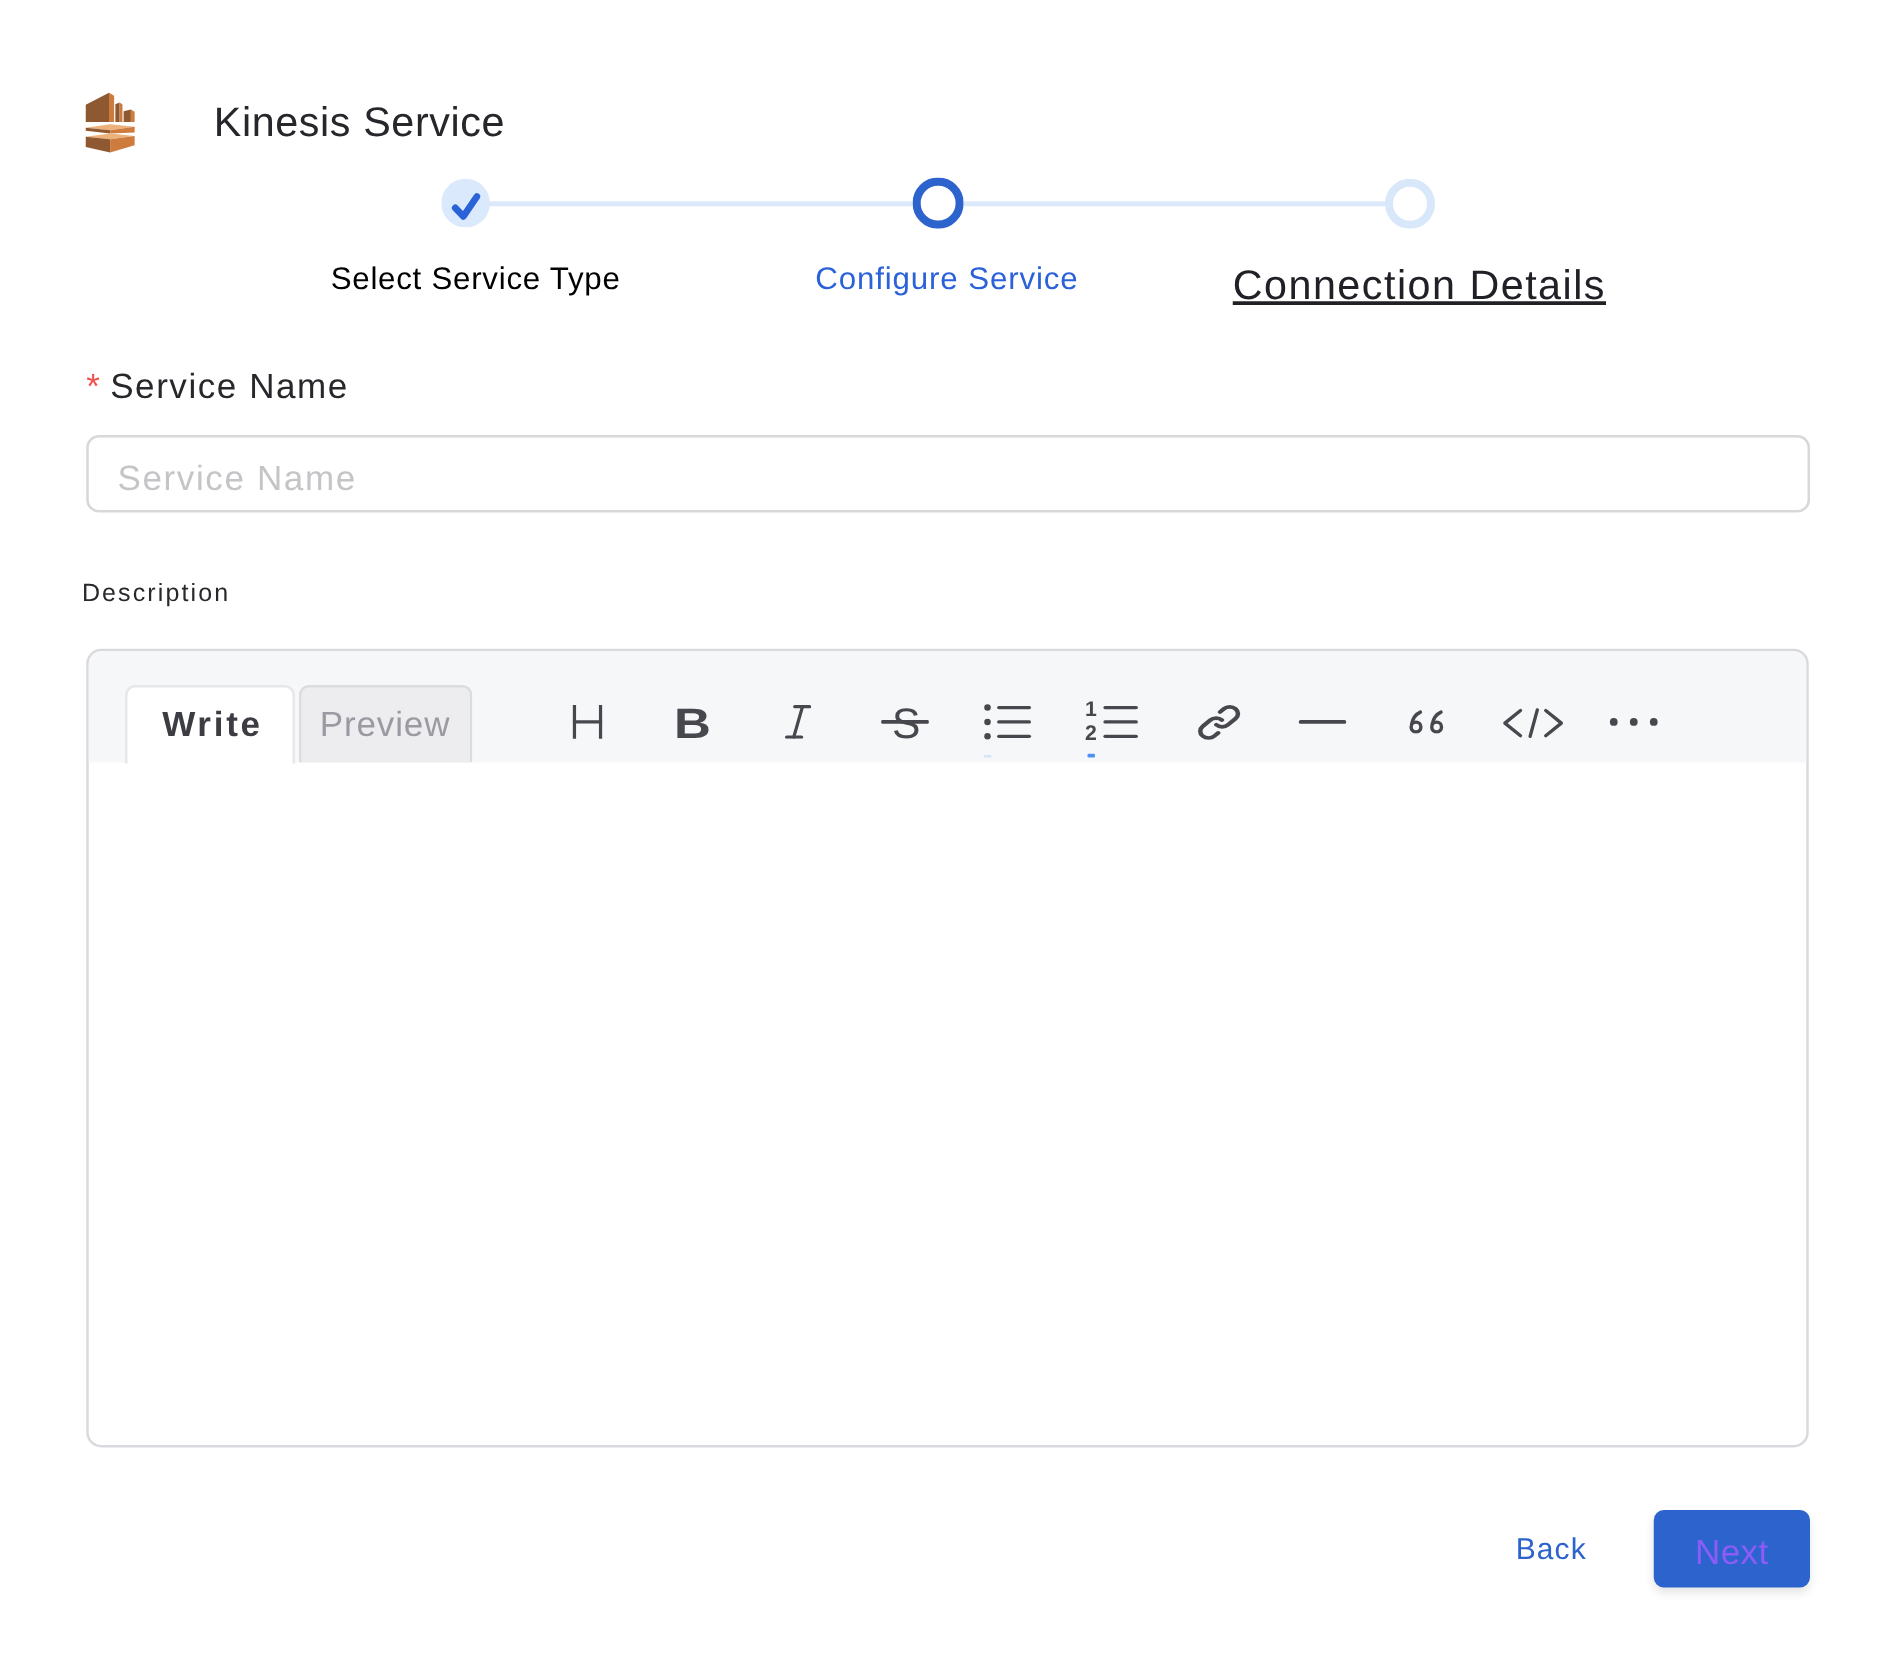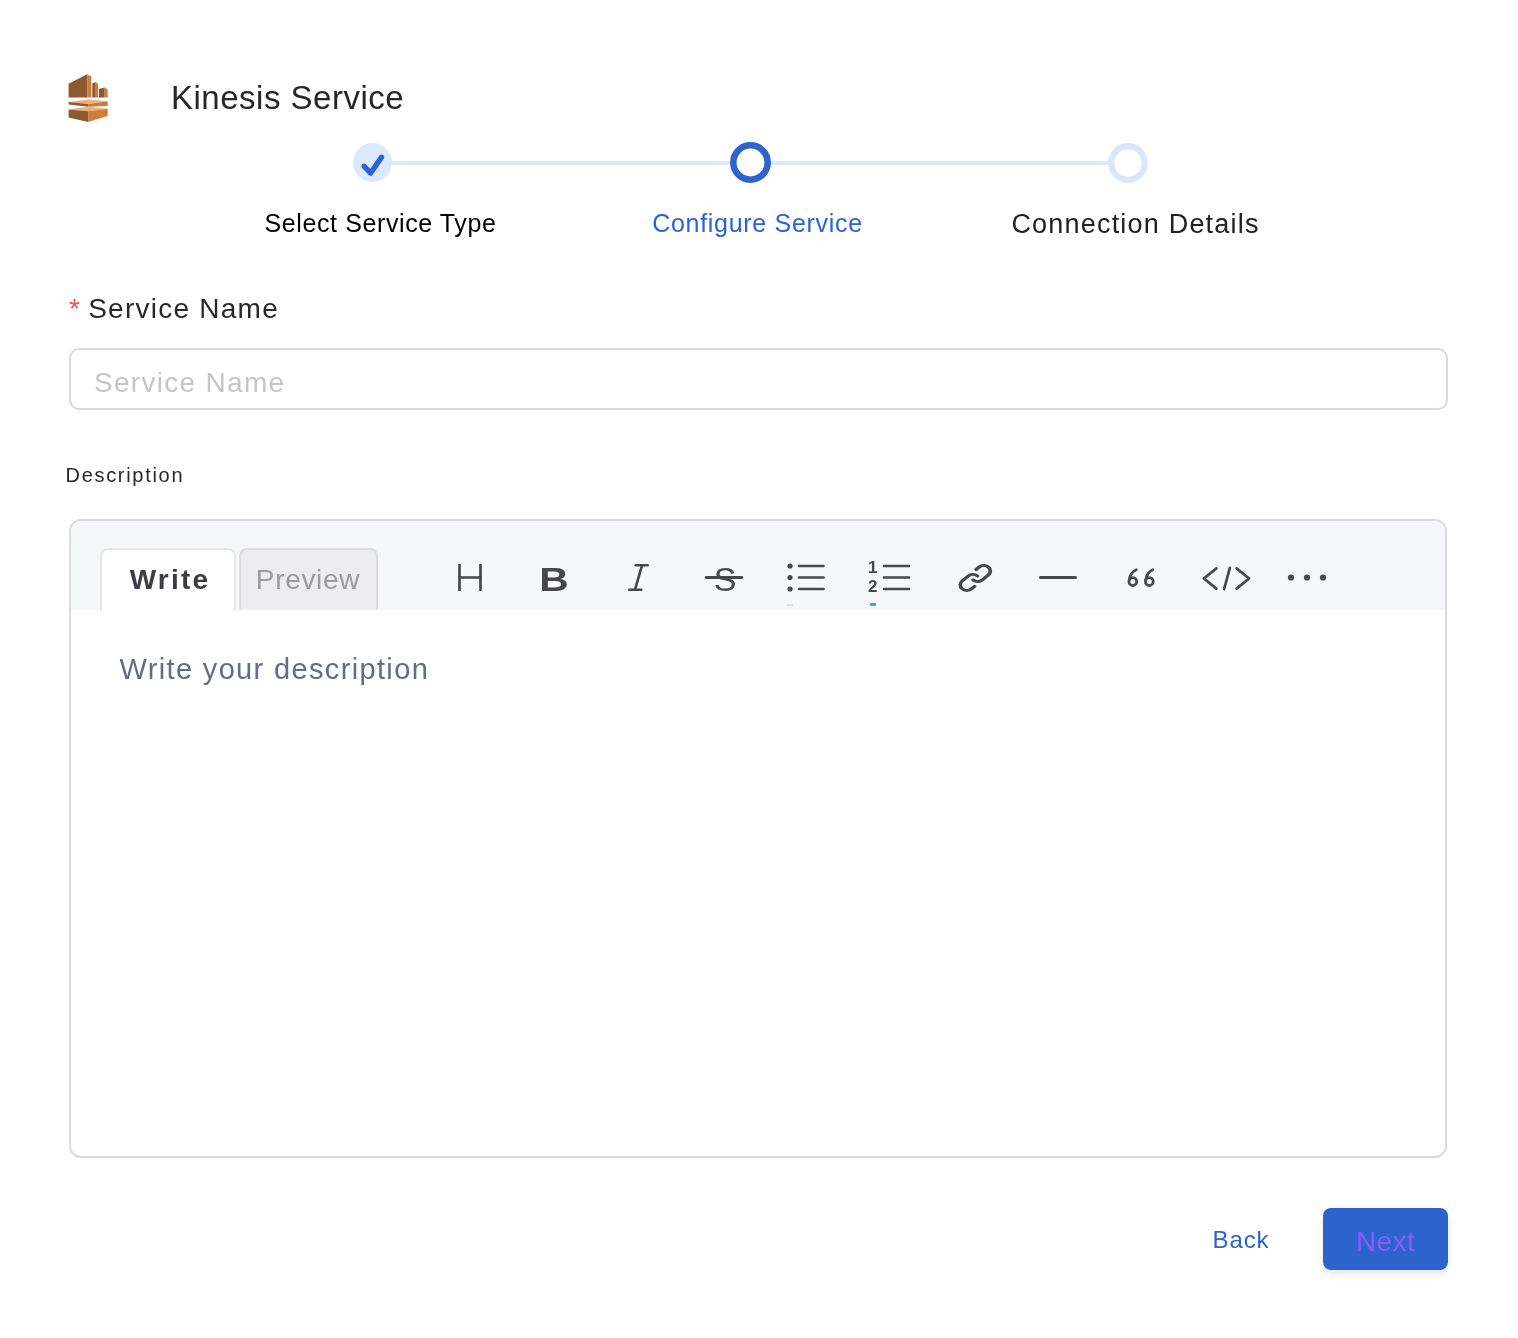--- a/index.html
+++ b/index.html
@@ -40,21 +40,21 @@
   <svg class="abs" style="left:730px;top:142px;" width="41" height="41" viewBox="0 0 41 41">
     <circle cx="20.5" cy="20.5" r="17.2" fill="#fff" stroke="#2d63cc" stroke-width="6.5"></circle>
   </svg>
 
   <svg class="abs" style="left:1108px;top:143px;" width="40" height="40" viewBox="0 0 40 40">
     <circle cx="20" cy="20" r="16.8" fill="#fff" stroke="#d9e7fa" stroke-width="6.3"></circle>
   </svg>
 
   <div class="abs t" id="step1" style="left:380.5px;top:210.5px;transform:translateX(-50%);font-size:25px;color:#000000;letter-spacing:0.6px;">Select Service Type</div>
   <div class="abs t" id="step2" style="left:757.5px;top:210.5px;transform:translateX(-50%);font-size:25px;color:#2b62d9;letter-spacing:0.7px;">Configure Service</div>
-  <div class="abs t" id="step3" style="left:1135.5px;top:210.5px;transform:translateX(-50%);font-size:27px;color:#202027;letter-spacing:1.2px;">Connection Details</div>
+  <div class="abs t" id="step3" style="left:1135.5px;top:210.5px;transform:translateX(-50%);font-size:33px;color:#202027;letter-spacing:1.2px;text-decoration:underline;">Connection Details</div>
 
   <div class="abs t" id="svclabel" style="left:69px;top:294.5px;font-size:28px;color:#28282c;letter-spacing:1.25px;"><span style="color:#ef5350;">*</span><span style="display:inline-block;width:7px;"></span>Service Name</div>
 
   <div class="abs" style="left:69px;top:348px;width:1375px;height:58px;border:2px solid #d8d8d8;border-radius:10px;"></div>
   <div class="abs t" id="ph1" style="left:94px;top:368.5px;font-size:28px;color:#c5c5c8;letter-spacing:1.3px;">Service Name</div>
 
   <div class="abs t" id="desclabel" style="left:65.5px;top:464.5px;font-size:20px;color:#28282c;letter-spacing:1.7px;">Description</div>
 
   <div class="abs" style="left:69px;top:519px;width:1374px;height:635px;border:2px solid #dadade;border-radius:12px;background:#fff;"></div>
 
@@ -137,20 +137,19 @@
     <g fill="#47474d">
       <circle cx="5" cy="4.5" r="3.1"></circle>
         <circle cx="21" cy="4.5" r="3.1"></circle>
         <circle cx="37" cy="4.5" r="3.1"></circle>
     </g>
   </svg>
 
   <div class="abs" style="left:787px;top:603.5px;width:6px;height:2px;background:#d3e3fa;"></div>
   <div class="abs" style="left:869.5px;top:603px;width:6px;height:2.5px;background:#4f93f2;border-radius:1px;"></div>
 
-  <div class="abs t" id="ph2" style="left:119.5px;top:655.2px;font-size:29px;color:#636e7e;letter-spacing:1.35px;">Write your description</div>
 
   <div class="abs t" id="back" style="left:1241px;top:1228px;transform:translateX(-50%);font-size:24px;color:#2d63cc;letter-spacing:0.9px;">Back</div>
 
   <div class="abs" style="left:1323px;top:1208px;width:125px;height:62px;background:#2d63cc;border-radius:8px;box-shadow:0 4px 8px rgba(0,0,0,0.10);"></div>
   <div class="abs t" id="next" style="left:1385.5px;top:1228px;transform:translateX(-50%);font-size:28px;color:#8b5cf6;letter-spacing:0.4px;">Next</div>
 
 </div>
 
 </body></html>

